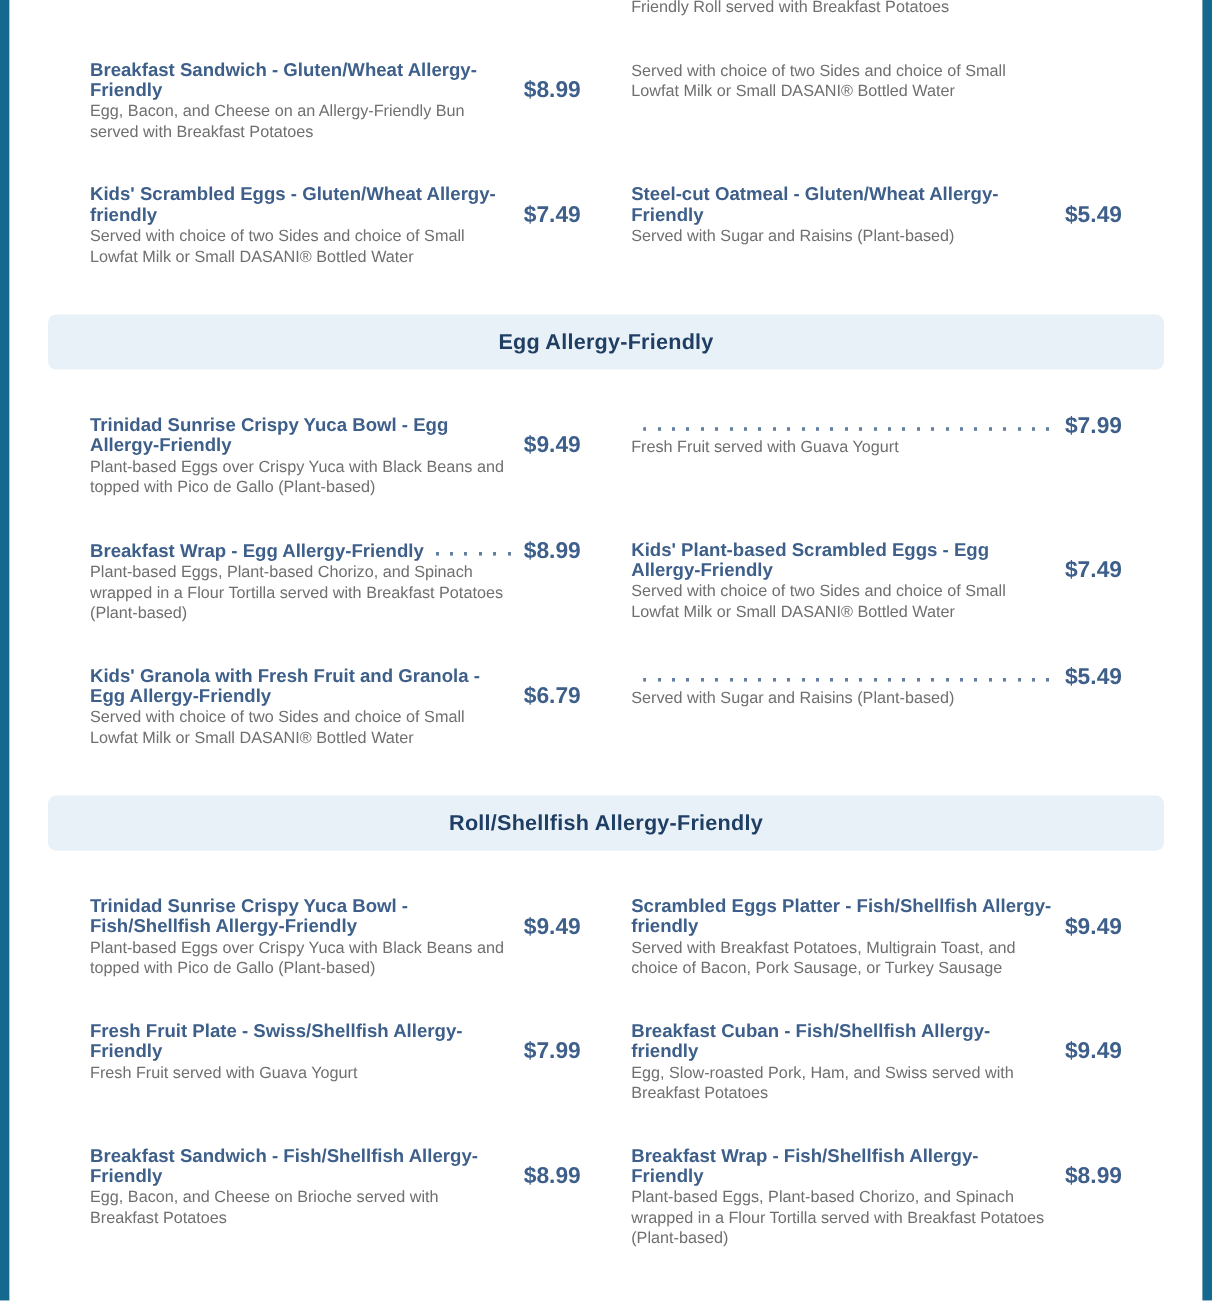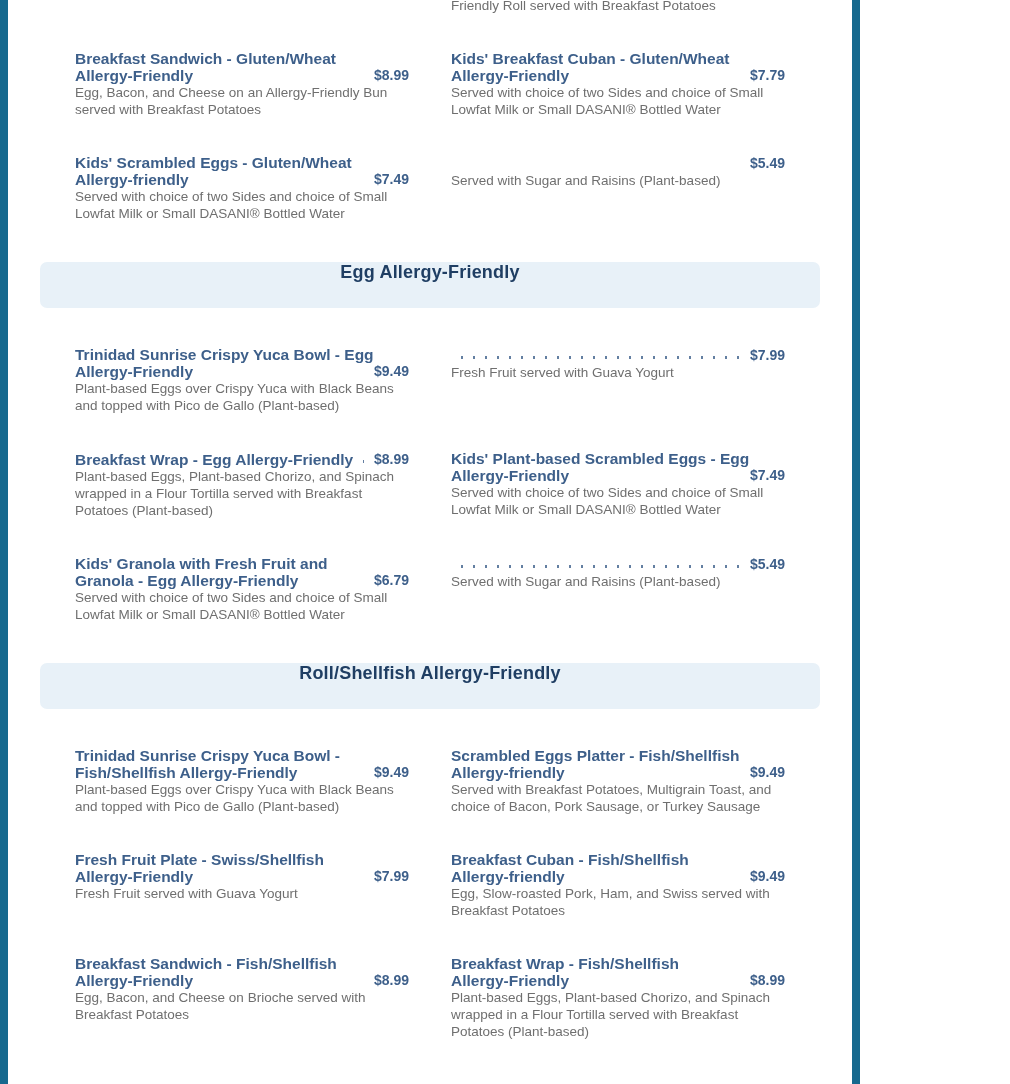--- a/index.html
+++ b/index.html
@@ -2,21 +2,21 @@
 <html style="--side-bar: #16698e; --header-bg: #e8f1f8; --header-text: #1f3e63; --title-color: #3d5f8a; --price-color: #3d5f8a; --desc-color: #6f6f6f;"><head>
 <meta charset="utf-8">
 <style>
   * { margin: 0; padding: 0; box-sizing: border-box; }
   html, body { width: 1010px; }
   body {
     font-family: "Liberation Sans", sans-serif;
     background: #ffffff;
   }
   .page {
-    width: 860px;
+    width: 1010px;
     height: 1084px;
     display: flex;
     overflow: hidden;
     background: #ffffff;
   }
   .side-bar {
     flex: 0 0 8px;
     background: var(--side-bar, #16698e);
   }
   .content {
@@ -31,21 +31,21 @@
     padding: 0 67px;
     margin-bottom: 36px;
   }
   .partial-row .desc { margin-top: -3px; }
   .section-header {
     margin: 40px 32px 38px;
     height: 46px;
     background: var(--header-bg, #e8f1f8);
     border-radius: 7px;
     display: flex;
-    align-items: flex-start;
+    align-items: center;
     justify-content: center;
   }
   .section-header h2 {
     font-size: 18px;
     font-weight: 700;
     color: var(--header-text, #1f3e63);
     letter-spacing: 0.2px;
   }
   .items {
     display: grid;
@@ -75,21 +75,21 @@
       var(--title-color, #3d5f8a) 0 2.5px,
       transparent 2.5px 12px
     );
     opacity: 0.8;
   }
   .leader.no-dots {
     background-image: none;
     margin: 0;
   }
   .price {
-    font-size: 14px;
+    font-size: 19px;
     font-weight: 700;
     line-height: 17px;
     color: var(--price-color, #3d5f8a);
     white-space: nowrap;
     margin-top: 1px;
   }
   .desc {
     margin-top: 0;
     font-size: 13.5px;
     line-height: 17px;
@@ -116,39 +116,35 @@
   <div class="item">
     <div class="item-head">
       <span class="title">Breakfast Sandwich - Gluten/Wheat Allergy-Friendly</span>
       <span class="leader no-dots"></span>
       <span class="price">$8.99</span>
     </div>
     <p class="desc">Egg, Bacon, and Cheese on an Allergy-Friendly Bun served with Breakfast Potatoes</p>
   </div>
 
   <div class="item">
-    <div class="item-head">
-      <span class="title">Kids' Breakfast Cuban - Gluten/Wheat Allergy-Friendly</span>
-      <span class="leader no-dots"></span>
-      <span class="price">$7.79</span>
-    </div>
     <p class="desc">Served with choice of two Sides and choice of Small Lowfat Milk or Small DASANI® Bottled Water</p>
   </div>
 
   <div class="item">
     <div class="item-head">
       <span class="title">Kids' Scrambled Eggs - Gluten/Wheat Allergy-friendly</span>
       <span class="leader no-dots"></span>
       <span class="price">$7.49</span>
     </div>
     <p class="desc">Served with choice of two Sides and choice of Small Lowfat Milk or Small DASANI® Bottled Water</p>
   </div>
 
   <div class="item">
     <div class="item-head">
+      <span class="title">Steel-cut Oatmeal - Gluten/Wheat Allergy-Friendly</span>
       <span class="leader no-dots"></span>
       <span class="price">$5.49</span>
     </div>
     <p class="desc">Served with Sugar and Raisins (Plant-based)</p>
   </div>
 </div>
   </section>
 
   <section class="menu-section">
     <div class="section-header">

